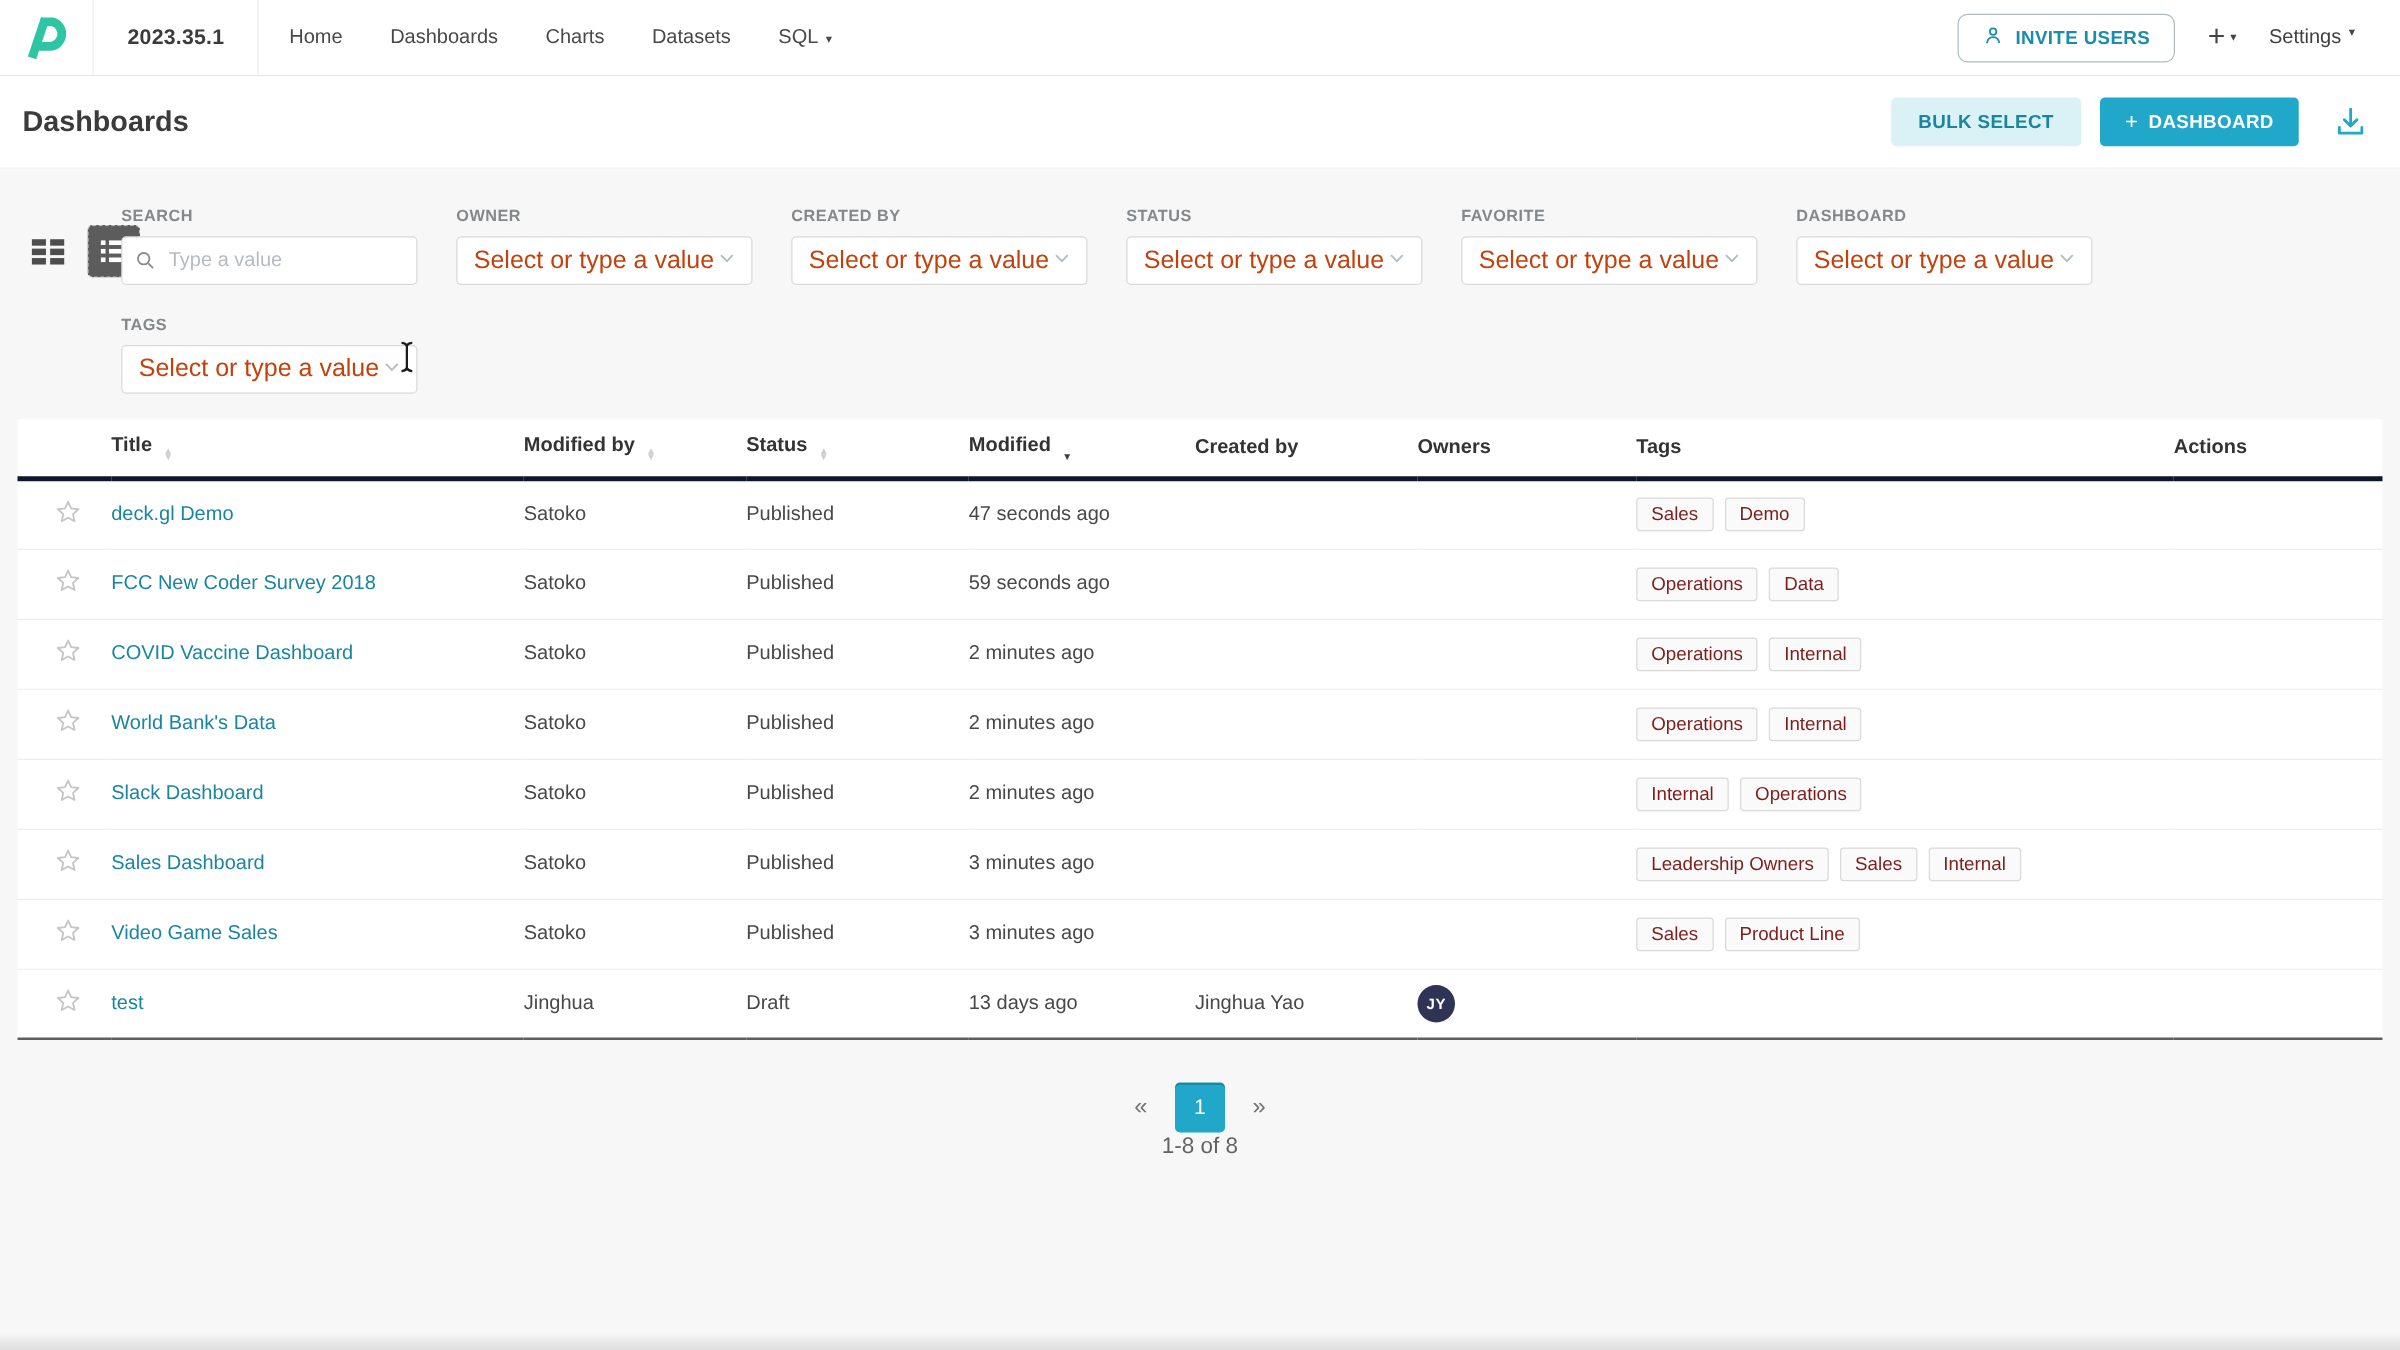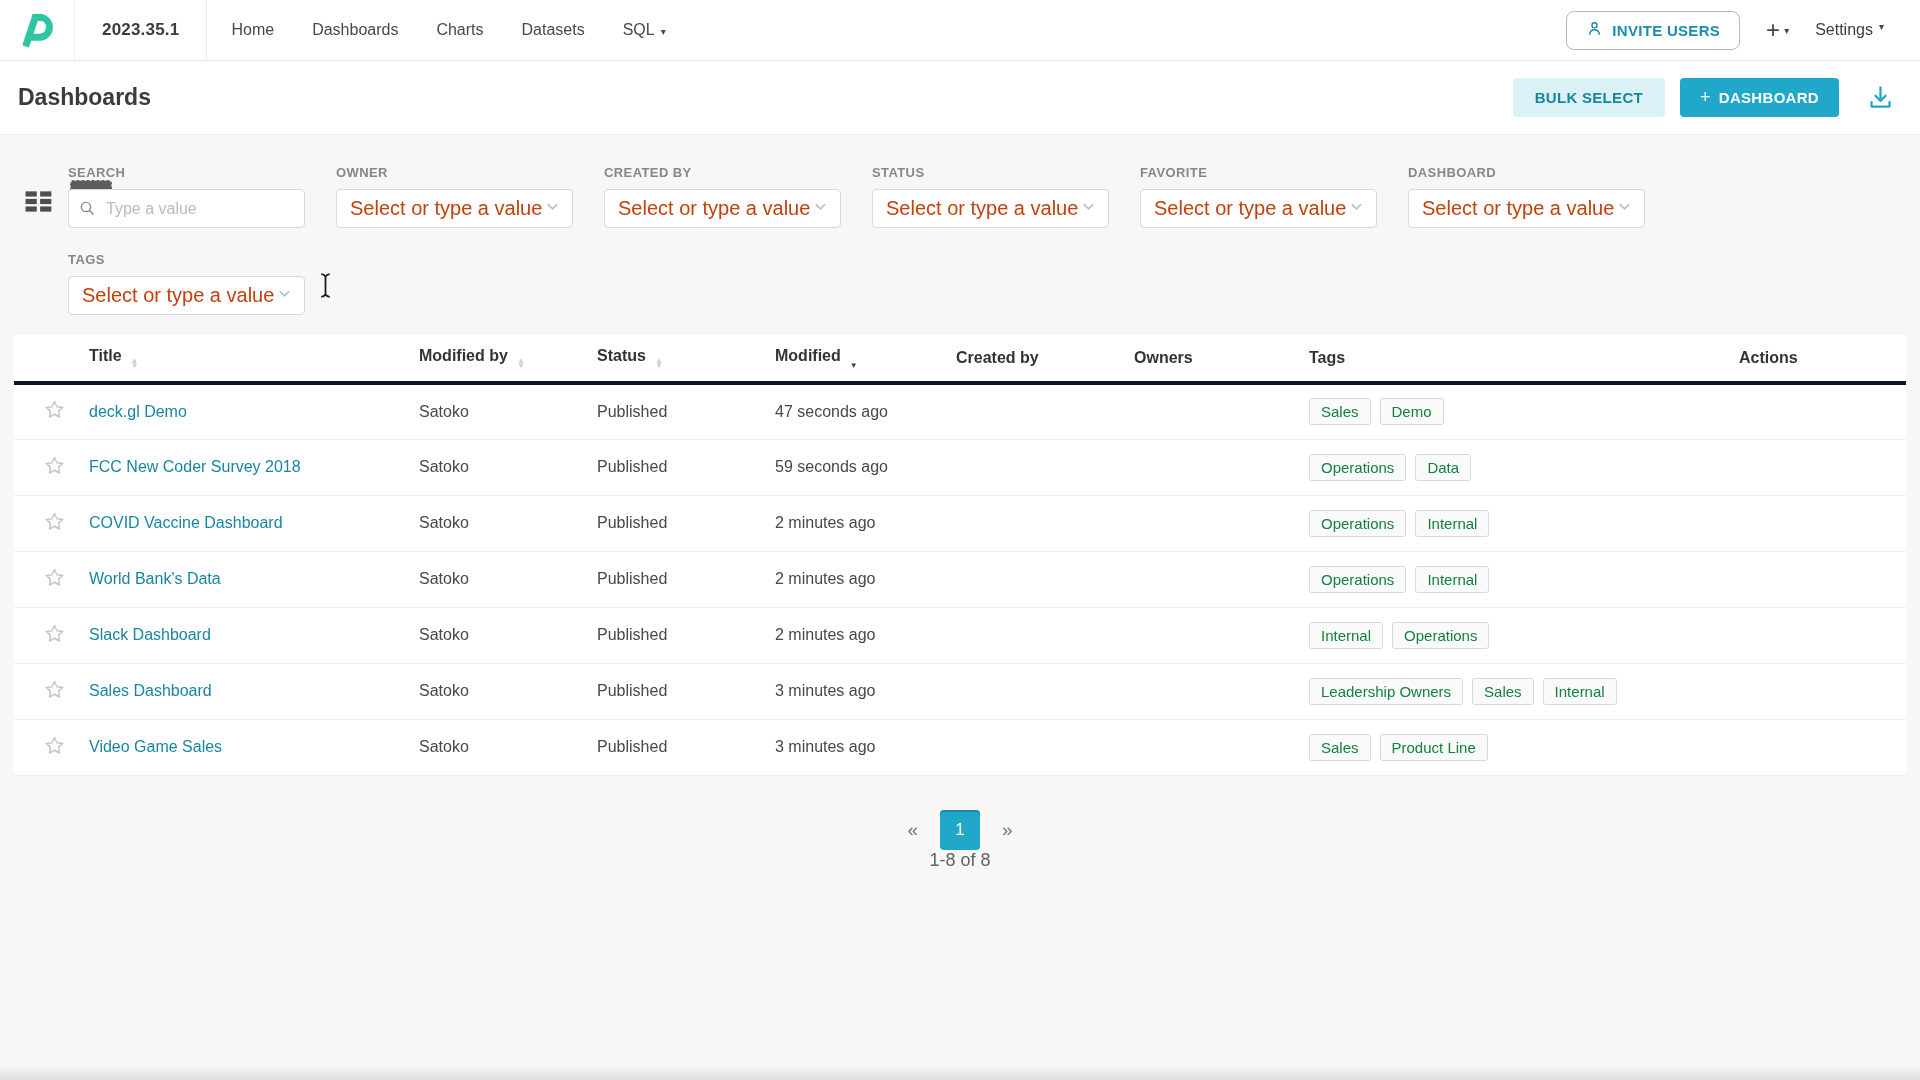--- a/index.html
+++ b/index.html
@@ -33,21 +33,21 @@
   .btn-primary{height:39px;padding:0 20px;background:#20A7C9;color:#fff;border:none;border-radius:4px;
     font-weight:700;font-size:15px;letter-spacing:.3px;cursor:pointer;display:flex;align-items:center;gap:8px;font-family:inherit}
   .btn-primary .plus{font-size:18px;font-weight:400}
   .dl-btn{margin-left:13px;cursor:pointer;display:flex;align-items:center}
   
   .filter-area{position:relative;padding:30px 0 0 0}
   .view-toggles{position:absolute;left:22px;top:45px;display:flex;align-items:center;gap:14px}
   .toggle{width:42px;height:42px;display:flex;align-items:center;justify-content:center;border-radius:4px;cursor:pointer}
   .toggle.card{width:34px}
   .toggle.list{background:#5C5C5C;border:1px dashed #B9B9B9}
-  .filters-grid{margin-left:68px;display:grid;grid-template-columns:repeat(6,237px);column-gap:31px;row-gap:24px}
+  .filters-grid{margin-left:97px;display:grid;grid-template-columns:repeat(6,237px);column-gap:31px;row-gap:24px}
   .field-label{font-size:13px;font-weight:600;color:#85888B;letter-spacing:.4px;margin-bottom:9px}
   .input-wrap{position:relative}
   .input-wrap input{width:237px;height:39px;border:1px solid #D9D9D9;border-radius:4px;background:#fff;
     padding:0 10px 0 37px;font-size:16px;color:#484848;font-family:inherit;outline:none}
   .input-wrap input::placeholder{color:#B7BBBF}
   .input-wrap .mag{position:absolute;left:11px;top:11px}
   .select-box{width:237px;height:39px;border:1px solid #D9D9D9;border-radius:4px;background:#fff;
     display:flex;align-items:center;justify-content:space-between;padding:0 12px 0 13px;cursor:pointer}
   .select-box .ph{font-size:20px;color:#c2410c;white-space:nowrap}
   
@@ -56,21 +56,21 @@
   th{height:48px;text-align:left;font-size:16px;font-weight:700;color:#333;vertical-align:middle;
     border-bottom:4px solid #0f172a;white-space:nowrap}
   td{height:56px;font-size:16px;color:#484848;vertical-align:middle;border-bottom:1px solid #EFEFEF;white-space:nowrap}
   tr.last-row td{border-bottom:2px solid #5E5E5E}
   .star{display:inline-flex;padding-left:30px;cursor:pointer}
   .title-link{color:#1A85A0;cursor:pointer;text-decoration:none}
   .sorter{display:inline-flex;flex-direction:column;margin-left:9px;vertical-align:-2px;line-height:.6;font-size:8px;color:#CFCFCF}
   .sorter .dark{color:#404040}
   .sorter .hidden{visibility:hidden}
   .tags-wrap{display:flex;gap:9px}
-  .tag-chip{display:inline-block;padding:4px 11px;font-size:15px;color:#15803d;background:#FAFAFA;
+  .tag-chip{display:inline-block;padding:4px 11px;font-size:15px;color:#7f1d1d;background:#FAFAFA;
     border:1px solid #D9D9D9;border-radius:3px;cursor:pointer}
   .avatar{width:30px;height:30px;border-radius:50%;background:#2F3356;color:#fff;font-size:12px;font-weight:700;
     display:flex;align-items:center;justify-content:center;letter-spacing:.5px}
   
   .pagination{margin-top:34px;display:flex;align-items:center;justify-content:center;gap:22px}
   .pg-arrow{font-size:19px;color:#747474;cursor:pointer}
   .pg-page{width:40px;height:40px;border-radius:4px;background:#20A7C9;color:#fff;font-size:17px;
     display:flex;align-items:center;justify-content:center;cursor:pointer;box-shadow:inset 0 2px 0 rgba(0,0,0,.18)}
   .row-summary{text-align:center;font-size:18px;color:#636363}
   .bottom-strip{position:absolute;left:0;bottom:0;width:100%;height:14px;
@@ -422,20 +422,39 @@
           <td></td>
           <td></td>
           <td>
             <span class="tags-wrap">
               <span class="tag-chip">Sales</span>
               <span class="tag-chip">Product Line</span>
             </span>
           </td>
           <td></td>
         </tr>
+        <tr class="last-row">
+          <td><span class="star">
+              <svg width="21" height="21" viewBox="0 0 24 24" fill="none" stroke="#C6C6C6" stroke-width="1.7" stroke-linejoin="round">
+                <path d="M12 2.8l2.8 6 6.6.8-4.9 4.5 1.3 6.5L12 17.4 6.2 20.6l1.3-6.5L2.6 9.6l6.6-.8z"></path>
+              </svg>
+            </span></td>
+          <td><a class="title-link">test</a></td>
+          <td>Jinghua</td>
+          <td>Draft</td>
+          <td>13 days ago</td>
+          <td>Jinghua Yao</td>
+          <td>
+            <span class="avatar">JY</span>
+          </td>
+          <td>
+            <span class="tags-wrap"></span>
+          </td>
+          <td></td>
+        </tr>
       </tbody>
   </table>
 </div>
 
 <div class="pagination">
   <span class="pg-arrow">«</span>
   <span class="pg-page">1</span>
   <span class="pg-arrow">»</span>
 </div>
 <div class="row-summary">1-8 of 8</div>

